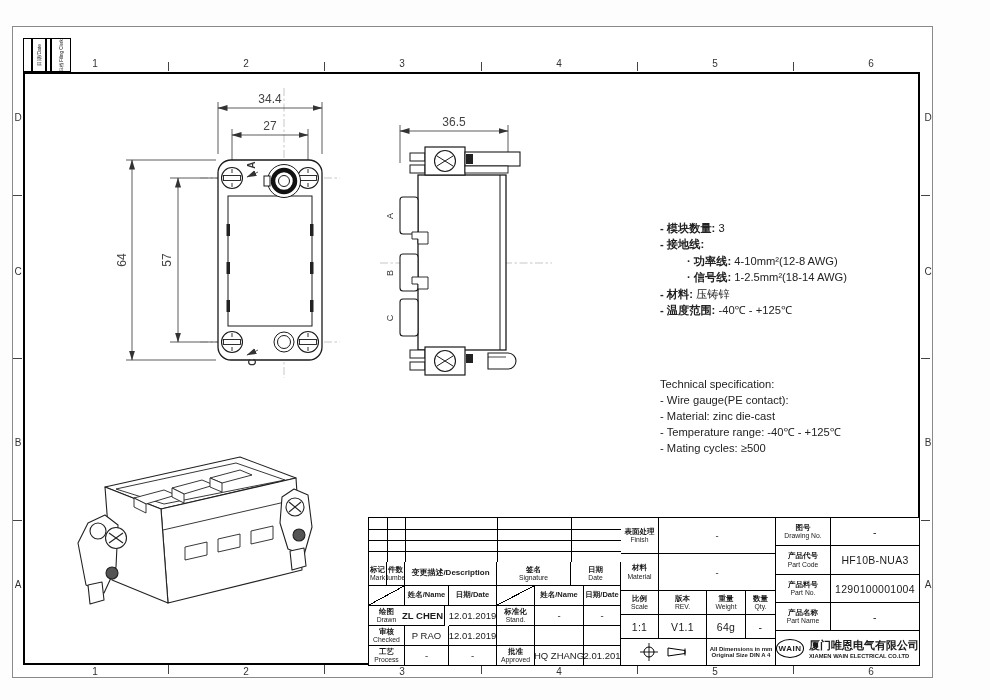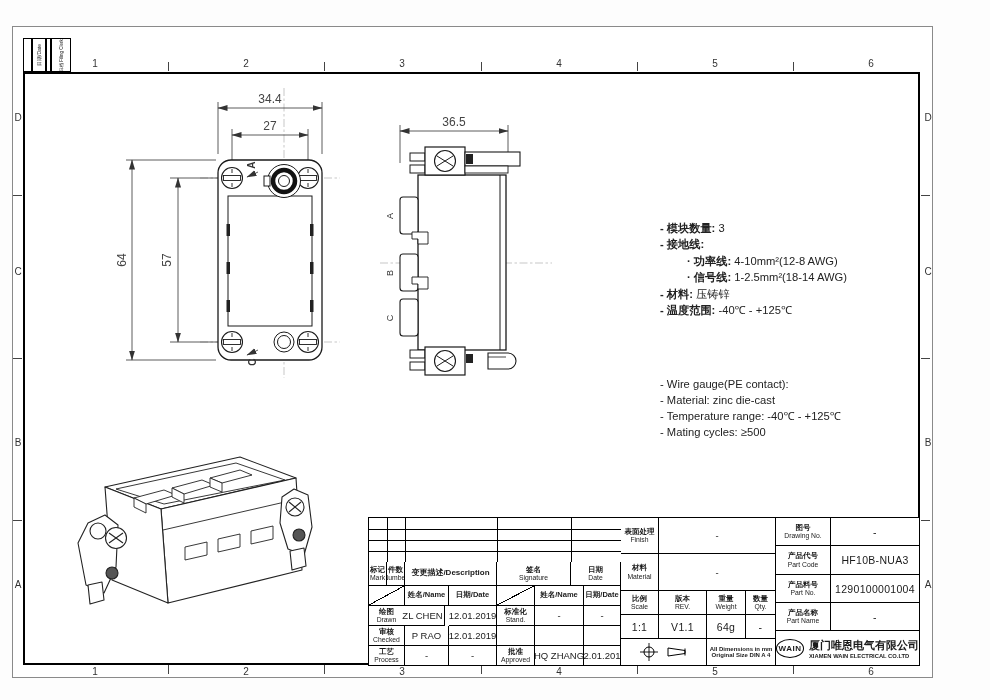--- a/index.html
+++ b/index.html
@@ -286,20 +286,21 @@
 <div class="abs spec" style="left:660px;top:220px;">
   <div class="ln"><b><span>- </span><span>模块数量:</span></b><span> 3</span></div>
   <div class="ln"><b><span>- </span><span>接地线:</span></b><span></span></div>
   <div class="ln ind"><b><span>· </span><span>功率线:</span></b><span> 4-10mm²(12-8 AWG)</span></div>
   <div class="ln ind"><b><span>· </span><span>信号线:</span></b><span> 1-2.5mm²(18-14 AWG)</span></div>
   <div class="ln"><b><span>- </span><span>材料:</span></b><span> 压铸锌</span></div>
   <div class="ln"><b><span>- </span><span>温度范围:</span></b><span> -40℃ - +125℃</span></div>
 </div>
 
 <div class="abs spec-en" style="left:660px;top:376px;">
+  <div class="ln">Technical specification:</div>
   <div class="ln">- Wire gauge(PE contact):</div>
   <div class="ln">- Material: zinc die-cast</div>
   <div class="ln">- Temperature range: -40℃ - +125℃</div>
   <div class="ln">- Mating cycles: ≥500</div>
 </div>
 
 <div class="abs tb">
 
   <div class="abs" style="left:0;top:0;width:252px;height:44px;">
     <div class="hline" style="top:11px;width:252px;"></div>
@@ -343,21 +344,21 @@
       <span class="lbl-cn">姓名/Name</span>
     </div>
   <div class="cell" style="left:215px;top:68px;width:37px;height:20px;">
       <span class="lbl-cn">日期/Date</span>
     </div>
 
   <div class="cell" style="left:0;top:88px;width:36px;height:20px;">
       <span class="lbl-cn">绘图</span>
       <span class="lbl-en">Drawn</span>
     </div>
-  <div class="cell" style="left:32px;top:88px;width:44px;height:20px;">
+  <div class="cell" style="left:32px;top:88px;width:44px;height:20px;font-weight:bold;">
       <span class="val">ZL CHEN</span>
     </div>
   <div class="cell" style="left:80px;top:88px;width:48px;height:20px;">
       <span class="val">12.01.2019</span>
     </div>
   <div class="cell" style="left:128px;top:88px;width:38px;height:20px;">
       <span class="lbl-cn">标准化</span>
       <span class="lbl-en">Stand.</span>
     </div>
   <div class="cell" style="left:166px;top:88px;width:49px;height:20px;">

